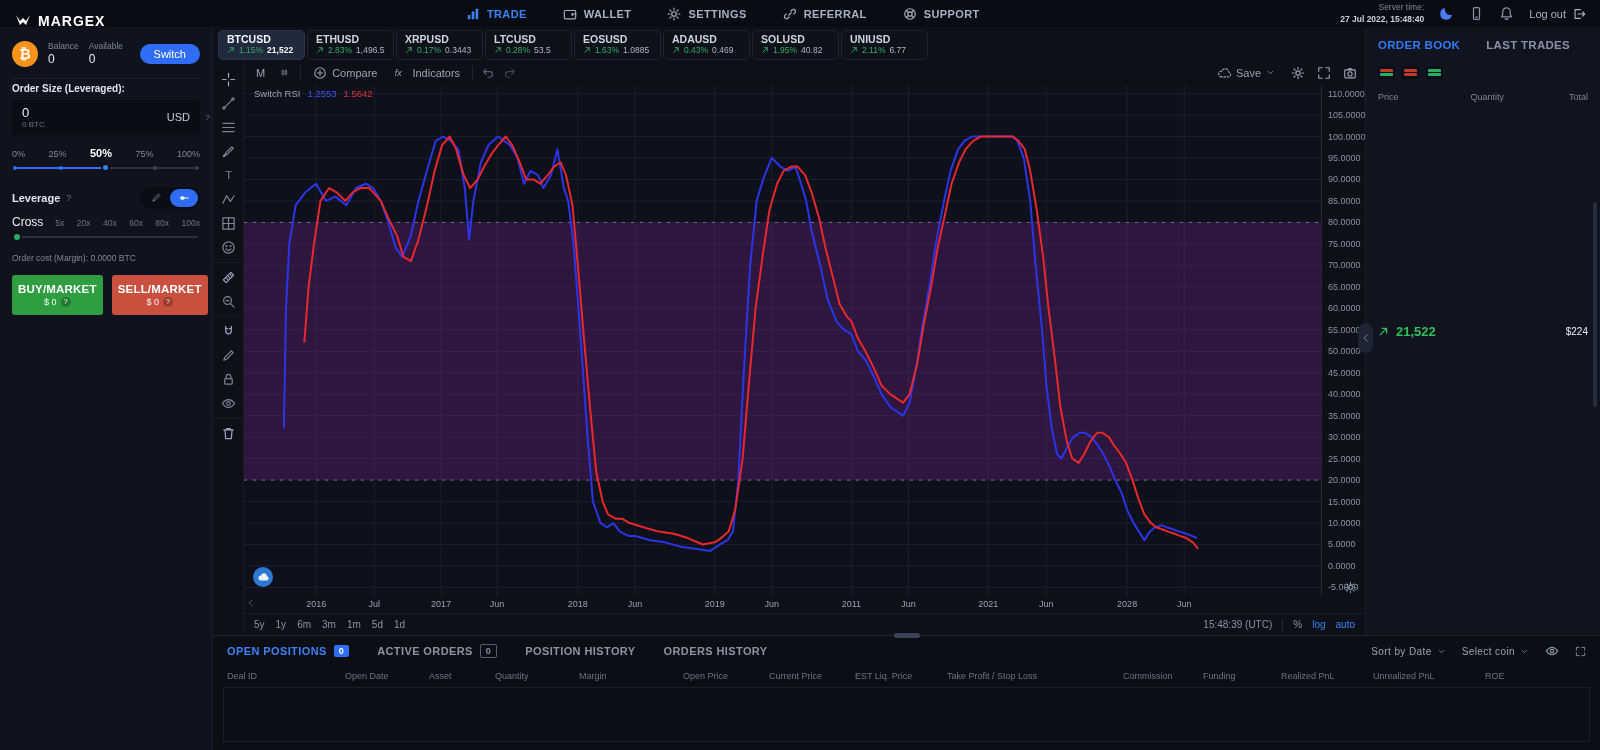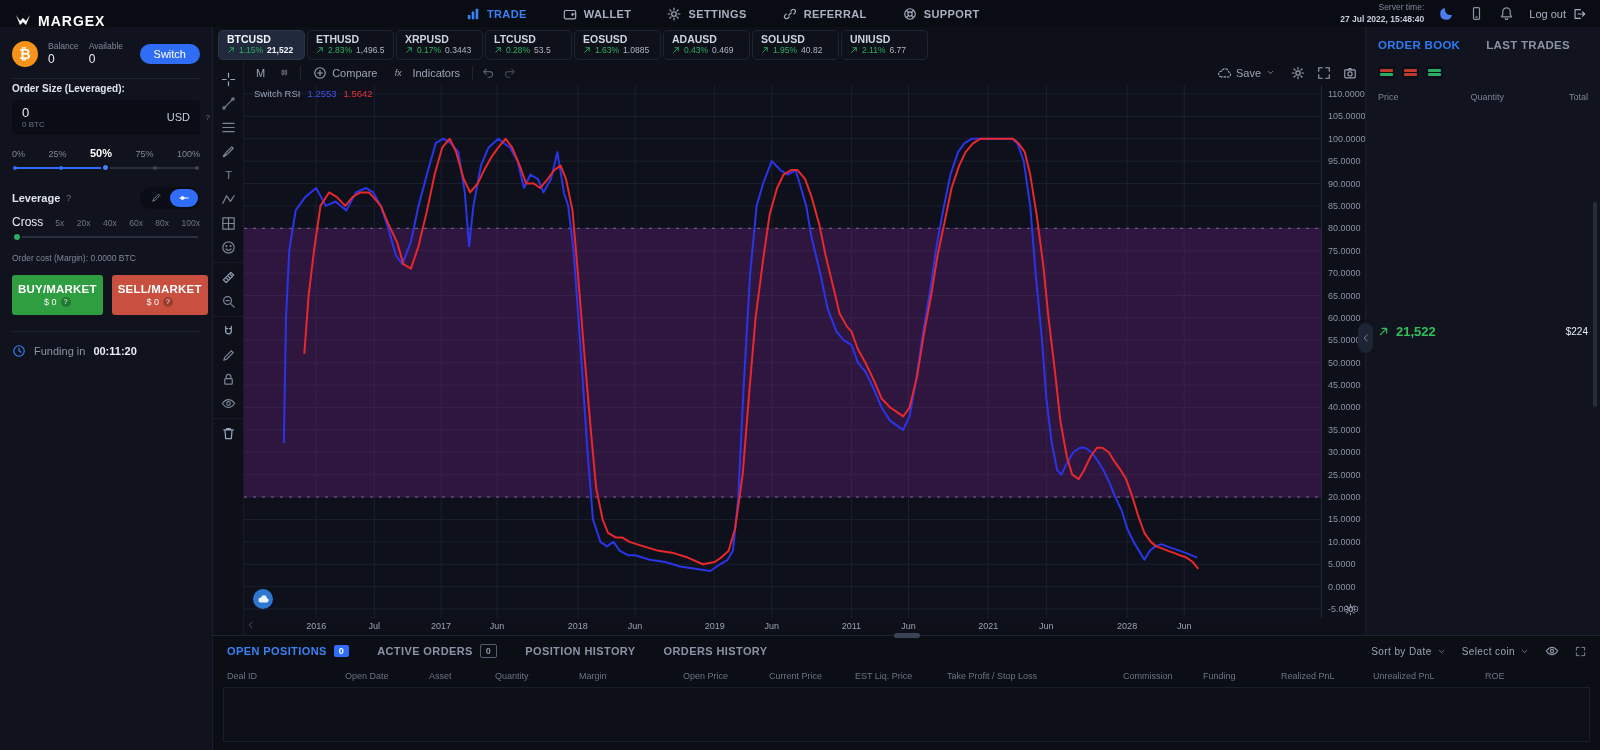--- a/index.html
+++ b/index.html
@@ -359,30 +359,20 @@
       </button>
       <button class="trade-btn sell">
         <span class="tb-label">SELL/MARKET</span>
         <span class="tb-sub">
             <span>$ 0</span>
             <span class="tb-q">?</span>
           </span>
       </button>
     </div>
 
-    <div class="funding-row">
-      <span class="ic">
-          <svg viewBox="0 0 16 16" fill="none" stroke="currentColor" stroke-width="1.3" stroke-linecap="round" stroke-linejoin="round">
-            <circle cx="8" cy="8" r="6"></circle>
-            <path d="M8 4.6V8l2.4 1.5"></path>
-          </svg>
-        </span>
-      <span class="fund-label">Funding in</span>
-      <span class="fund-value">00:11:20</span>
-    </div>
   </div>
 
   <div class="rightside">
     <div class="workspace">
 
       <div class="chart-col">
         <div class="ticker-row" id="ticker-row">
             <div class="ticker active">
               <div class="t-sym">BTCUSD</div>
     <div class="t-row">
@@ -761,20 +751,38 @@
                 <span class="xtick" style="left: calc(43.7% - 19.228px);">2019</span>
                 <span class="xtick" style="left: calc(49% - 21.56px);">Jun</span>
                 <span class="xtick" style="left: calc(56.4% - 24.816px);">2011</span>
                 <span class="xtick" style="left: calc(61.7% - 27.148px);">Jun</span>
                 <span class="xtick" style="left: calc(69.1% - 30.404px);">2021</span>
                 <span class="xtick" style="left: calc(74.5% - 32.78px);">Jun</span>
                 <span class="xtick" style="left: calc(82% - 36.08px);">2028</span>
                 <span class="xtick" style="left: calc(87.3% - 38.412px);">Jun</span>
               </div>
 
+            <div class="range-row">
+              <span id="range-list" style="display:flex;gap:11px">
+                  <span class="range-btn">5y</span>
+                  <span class="range-btn">1y</span>
+                  <span class="range-btn">6m</span>
+                  <span class="range-btn">3m</span>
+                  <span class="range-btn">1m</span>
+                  <span class="range-btn">5d</span>
+                  <span class="range-btn">1d</span>
+                </span>
+              <div class="rr-right">
+                <span>15:48:39 (UTC)</span>
+                <span class="rr-sep"></span>
+                <span class="range-btn">%</span>
+                <span class="range-btn link-blue">log</span>
+                <span class="range-btn link-blue">auto</span>
+              </div>
+            </div>
           </div>
         </div>
       </div>
 
       <div class="rightpanel">
         <div class="collapse-tab">
             <span class="ic">
               <svg viewBox="0 0 16 16" fill="none" stroke="currentColor" stroke-width="1.3" stroke-linecap="round" stroke-linejoin="round">
                 <path d="M10 3L5 8l5 5"></path>
               </svg>

